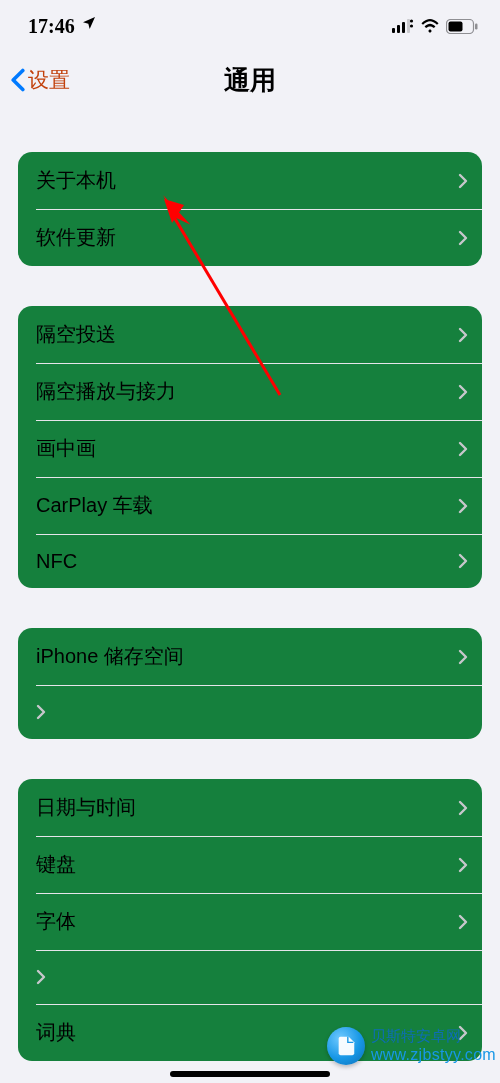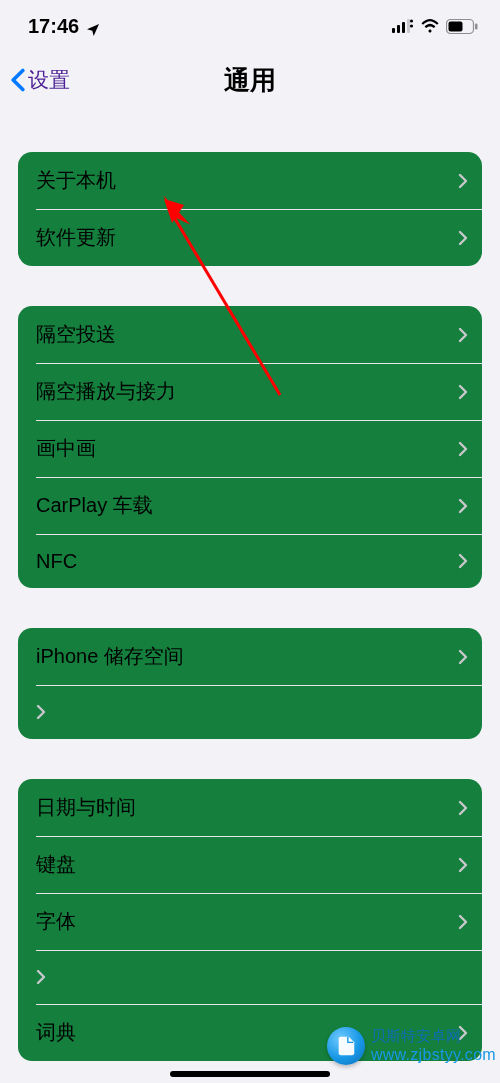--- a/index.html
+++ b/index.html
@@ -14,36 +14,36 @@
   
   .status-bar {
     height: 52px;
     display: flex;
     align-items: center;
     justify-content: space-between;
     padding: 0 22px 0 28px;
     font-size: 20px;
     font-weight: 600;
   }
-  .status-left { display: flex; align-items: flex-end; gap: 6px; }
+  .status-left { display: flex; align-items: flex-start; gap: 6px; font-family: Liberation Serif, serif; }
   .status-right { display: flex; align-items: center; gap: 6px; }
   .status-right svg { display: block; }
 
   
   .nav-bar {
     height: 56px;
     display: flex;
     align-items: center;
     position: relative;
     padding: 0 10px;
   }
   .back {
     display: flex;
     align-items: center;
-    color: #4c1d95;
+    color: #c2410c;
     font-size: 21px;
     gap: 2px;
   }
   .back svg { display: block; }
   .nav-title {
     position: absolute;
     left: 0; right: 0;
     text-align: center;
     font-size: 26px;
     font-weight: 600;

